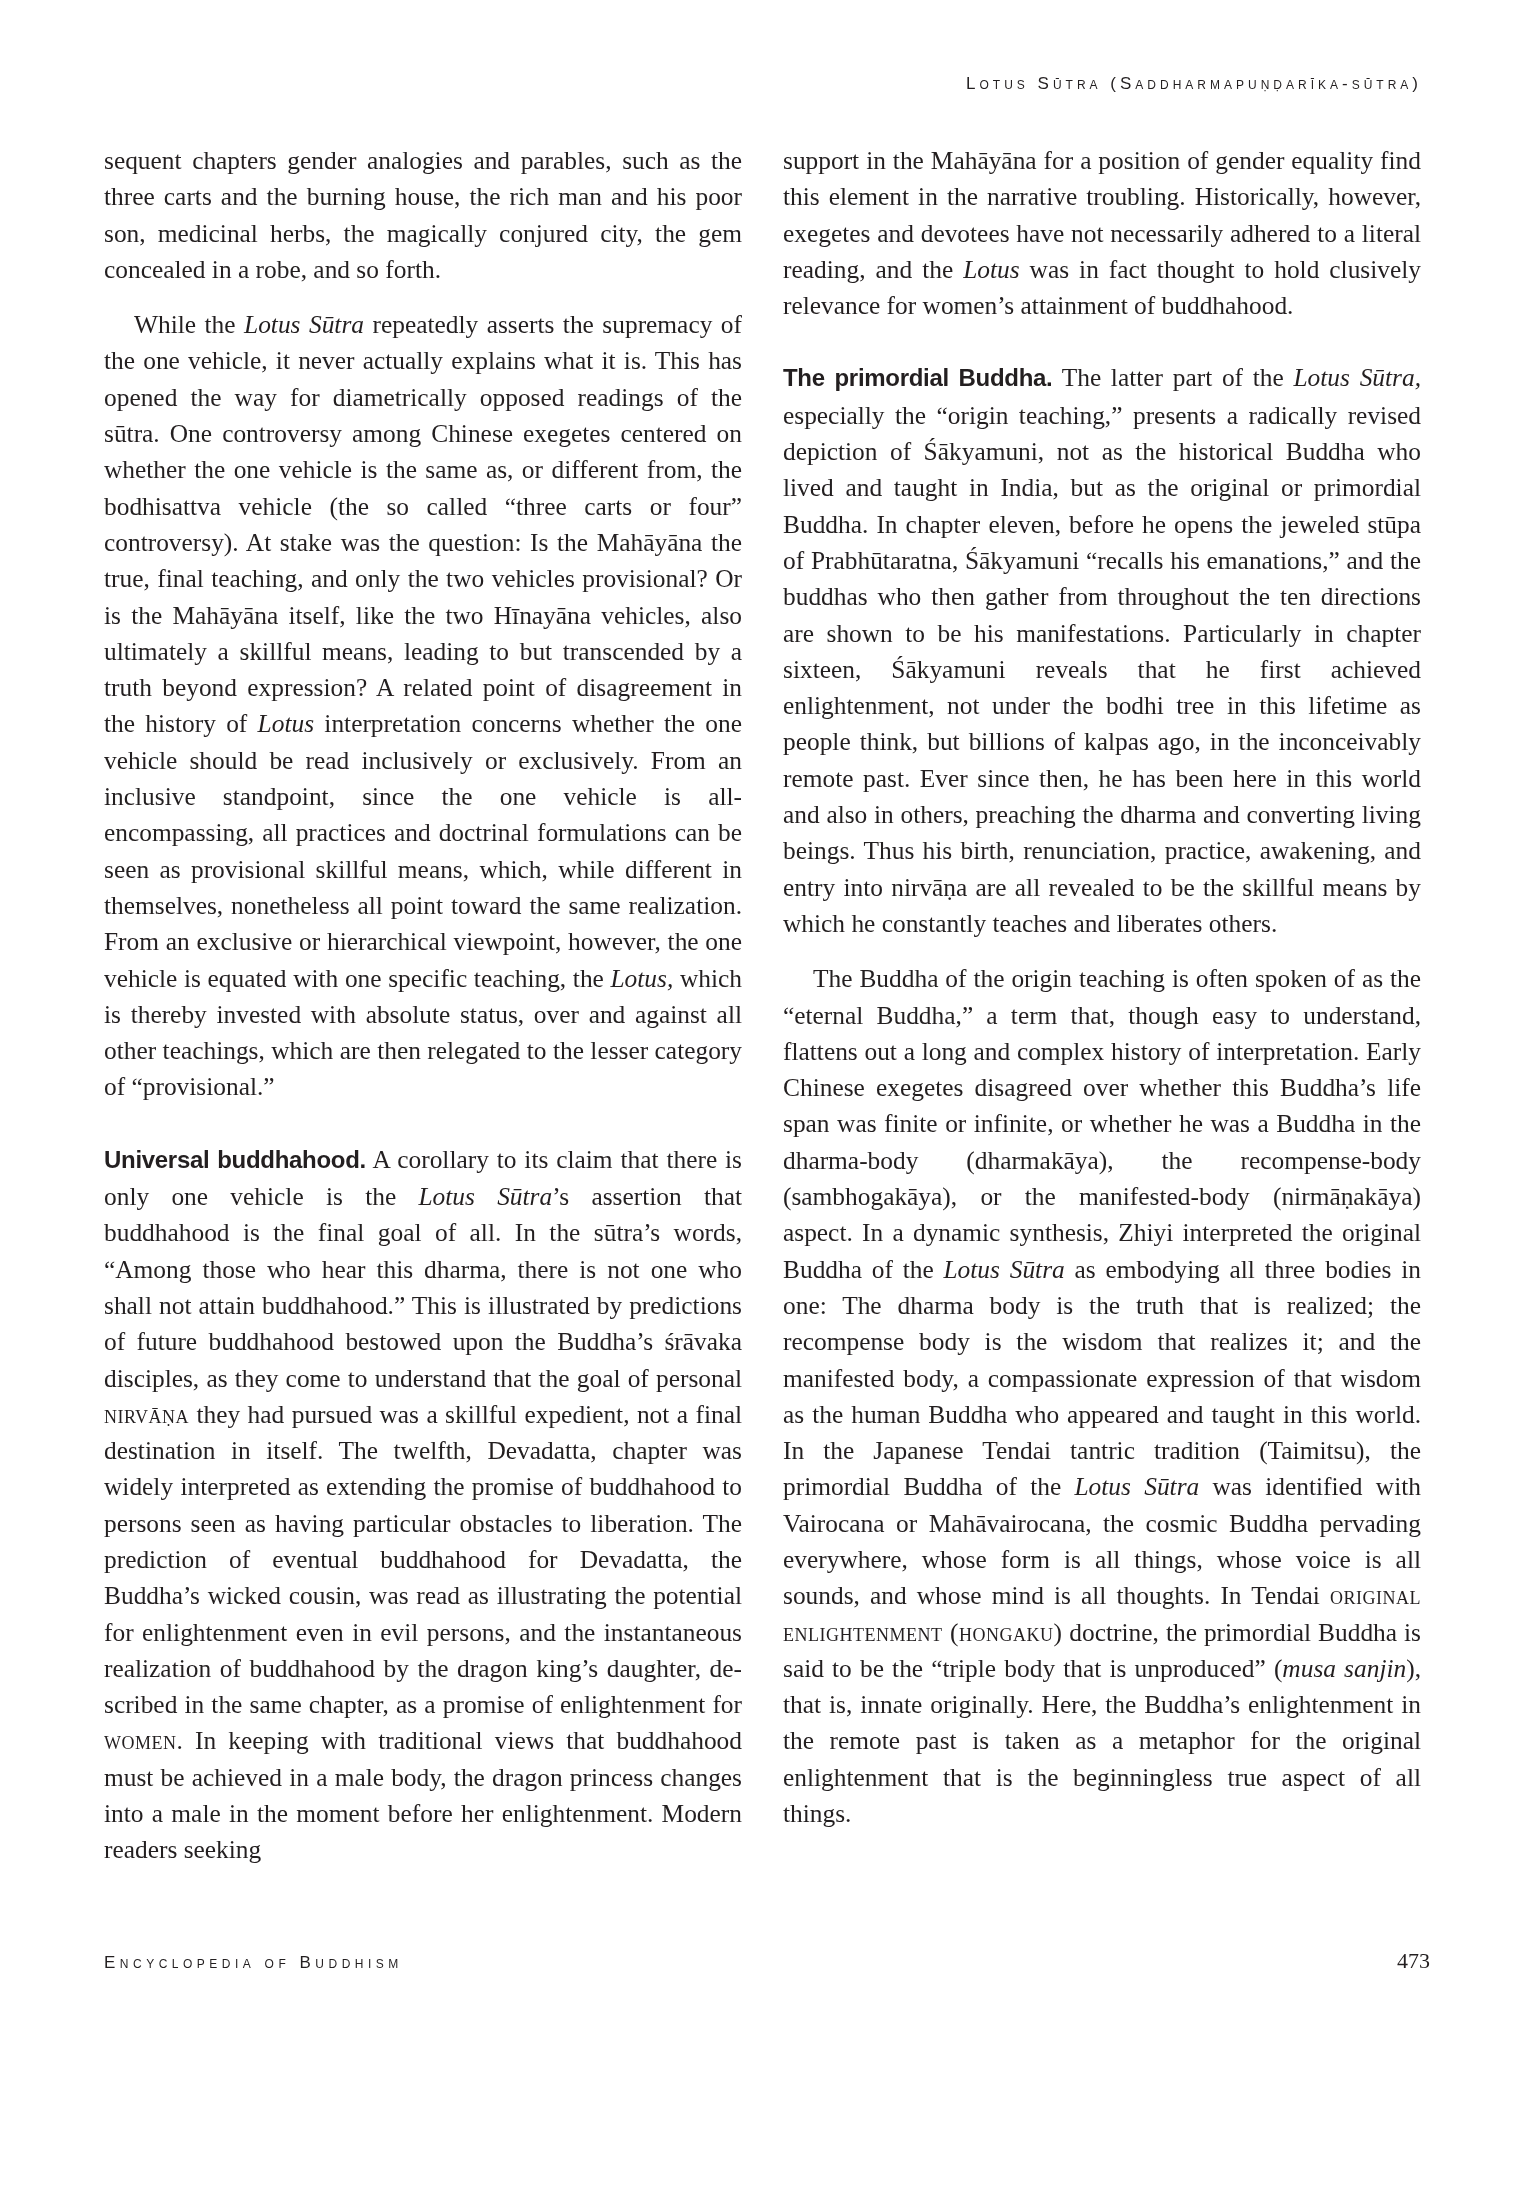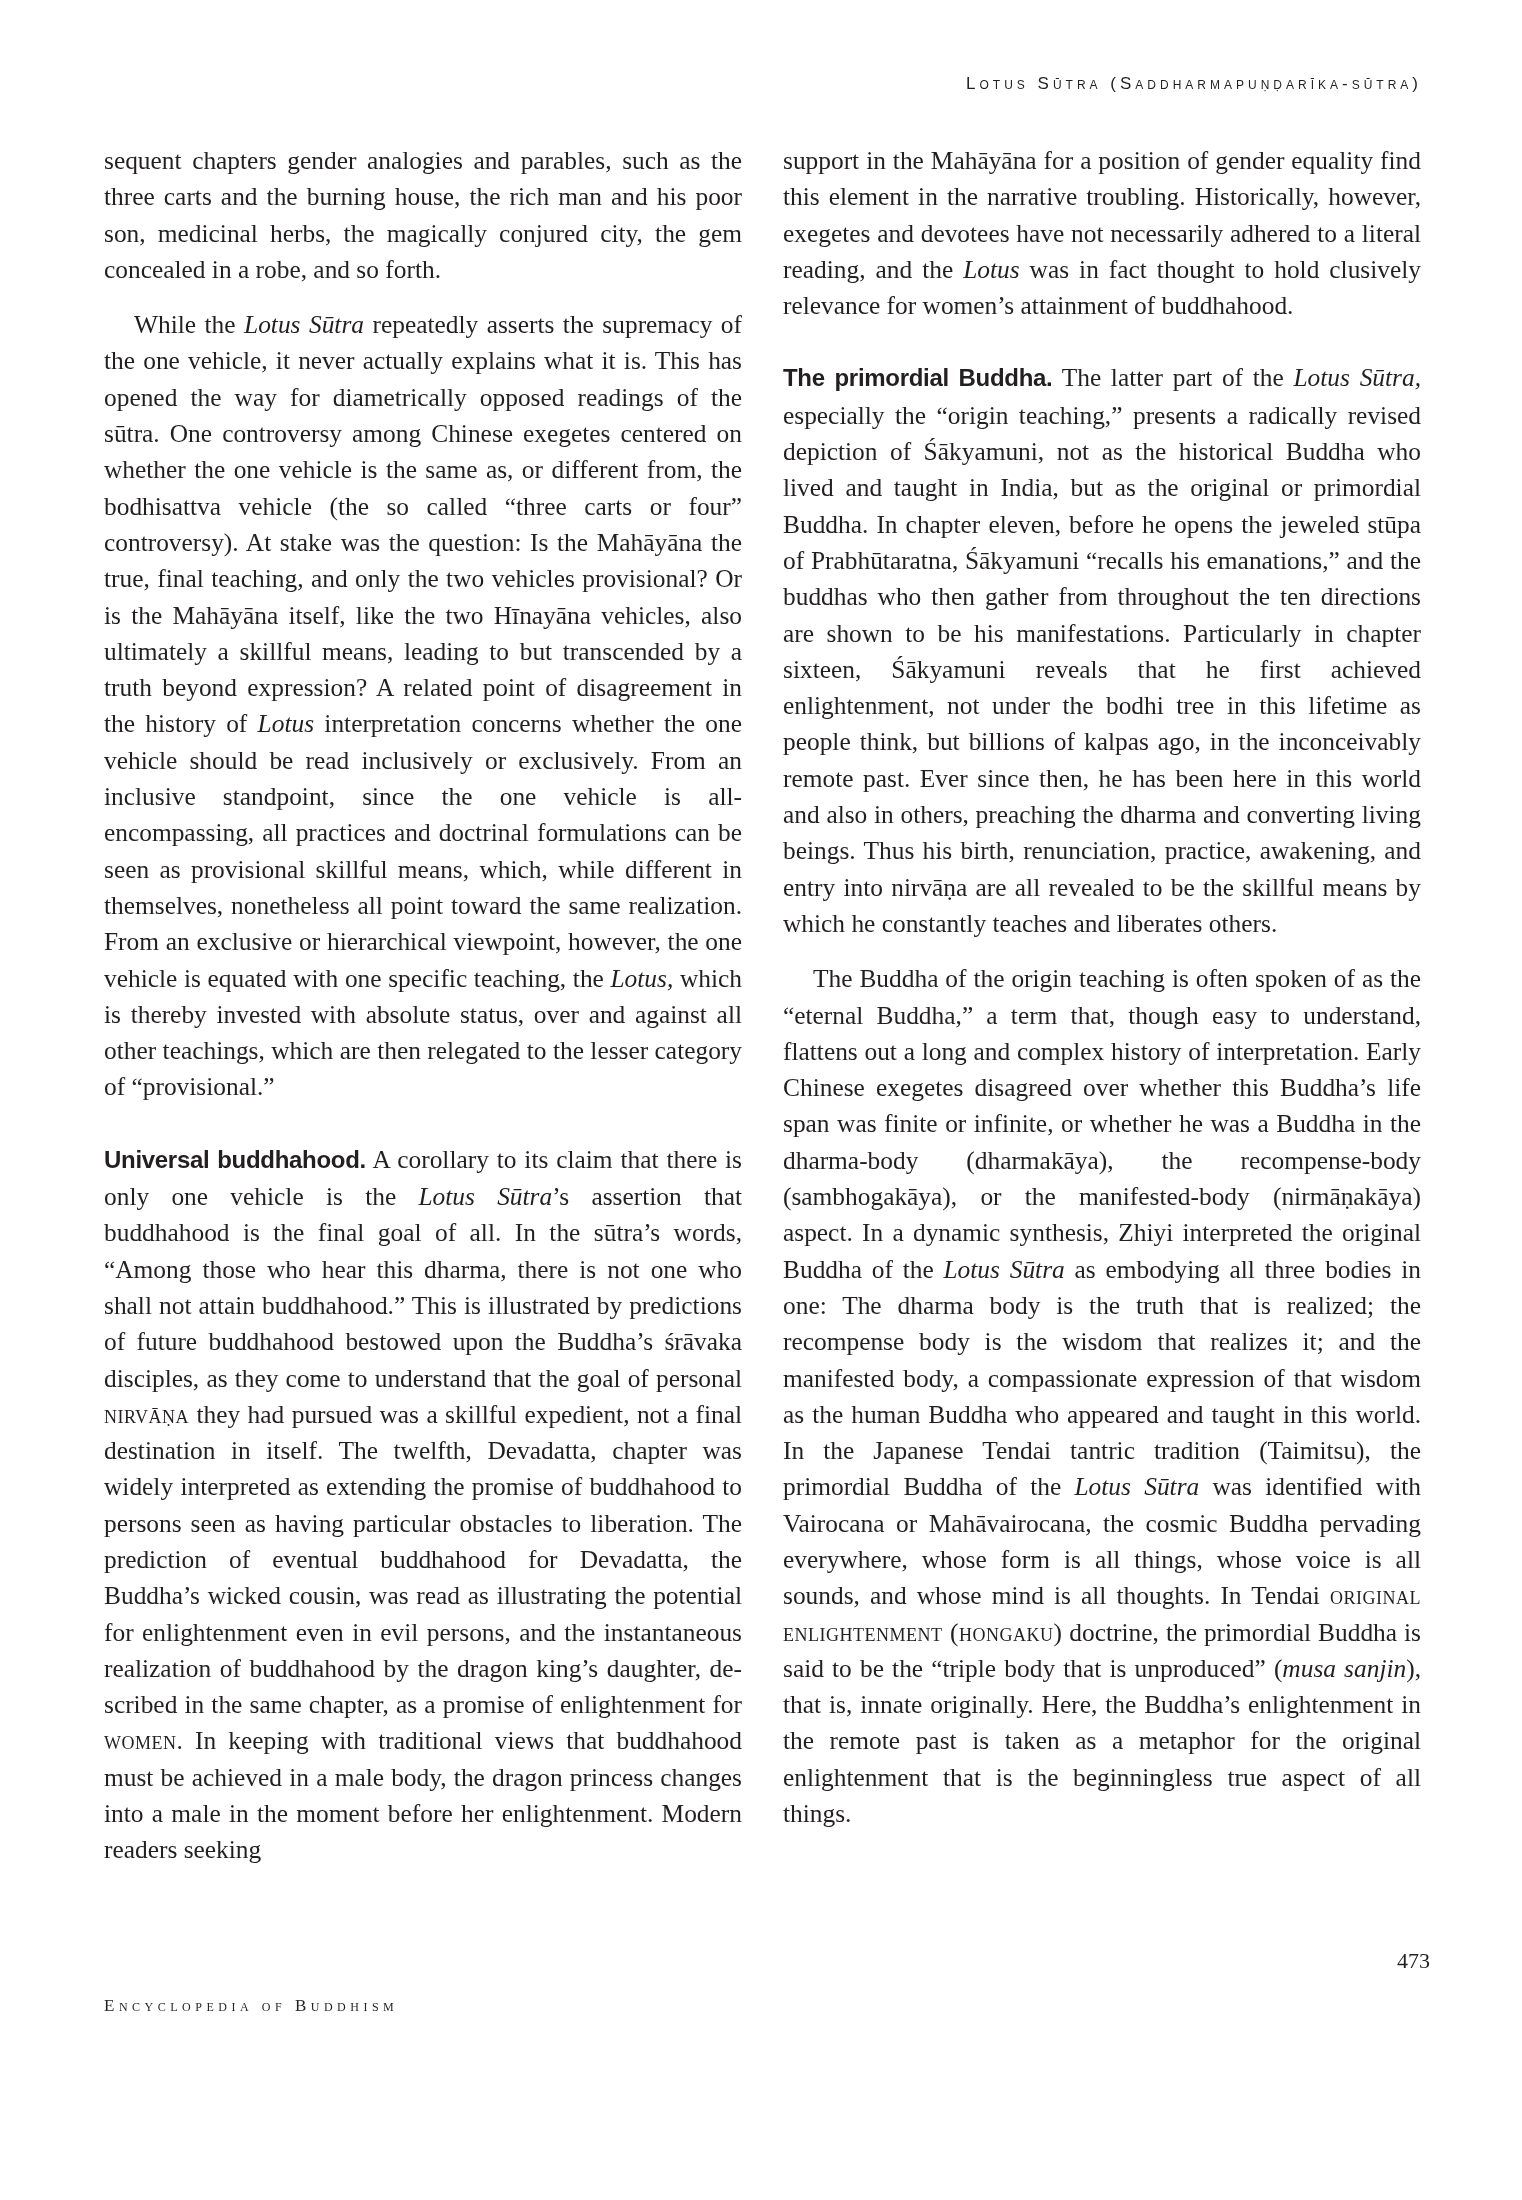--- a/index.html
+++ b/index.html
@@ -8,21 +8,21 @@
   .column { position: absolute; top: 142px; width: 638px; font-size: 25.4px; line-height: 36.3px; text-align: justify; hyphens: manual; }
   .col-left { left: 104px; }
   .col-right { left: 783px; }
   p { margin: 0; }
   p.indent { text-indent: 30px; }
   p.gap { margin-top: 19px; }
   p.gap-lg { margin-top: 36px; }
   .lead { font-family: "Liberation Sans", "DejaVu Sans", sans-serif; font-weight: bold; font-size: 24px; letter-spacing: -0.3px; }
   .sc { font-variant: small-caps; text-transform: lowercase; letter-spacing: 0.5px; }
   em { font-style: italic; }
-  .footer-left { position: absolute; top: 1996px; left: 104px; font-family: Liberation Serif, serif; font-size: 17px; letter-spacing: 4.5px; font-variant: small-caps; }
+  .footer-left { position: absolute; top: 1953px; left: 104px; font-family: Liberation Sans, sans-serif; font-size: 17px; letter-spacing: 4.5px; font-variant: small-caps; }
   .footer-right { position: absolute; top: 1948px; right: 92px; font-size: 22px; }
 </style>
 </head>
 <body>
 
 <div class="running-head">Lotus Sūtra (Saddharmapuṇḍarīka-sūtra)</div>
 
 <div class="column col-left">
   <p>sequent chapters gender analogies and parables, such as the three carts and the burning house, the rich man and his poor son, medicinal herbs, the magically con­jured city, the gem concealed in a robe, and so forth.</p>
 

